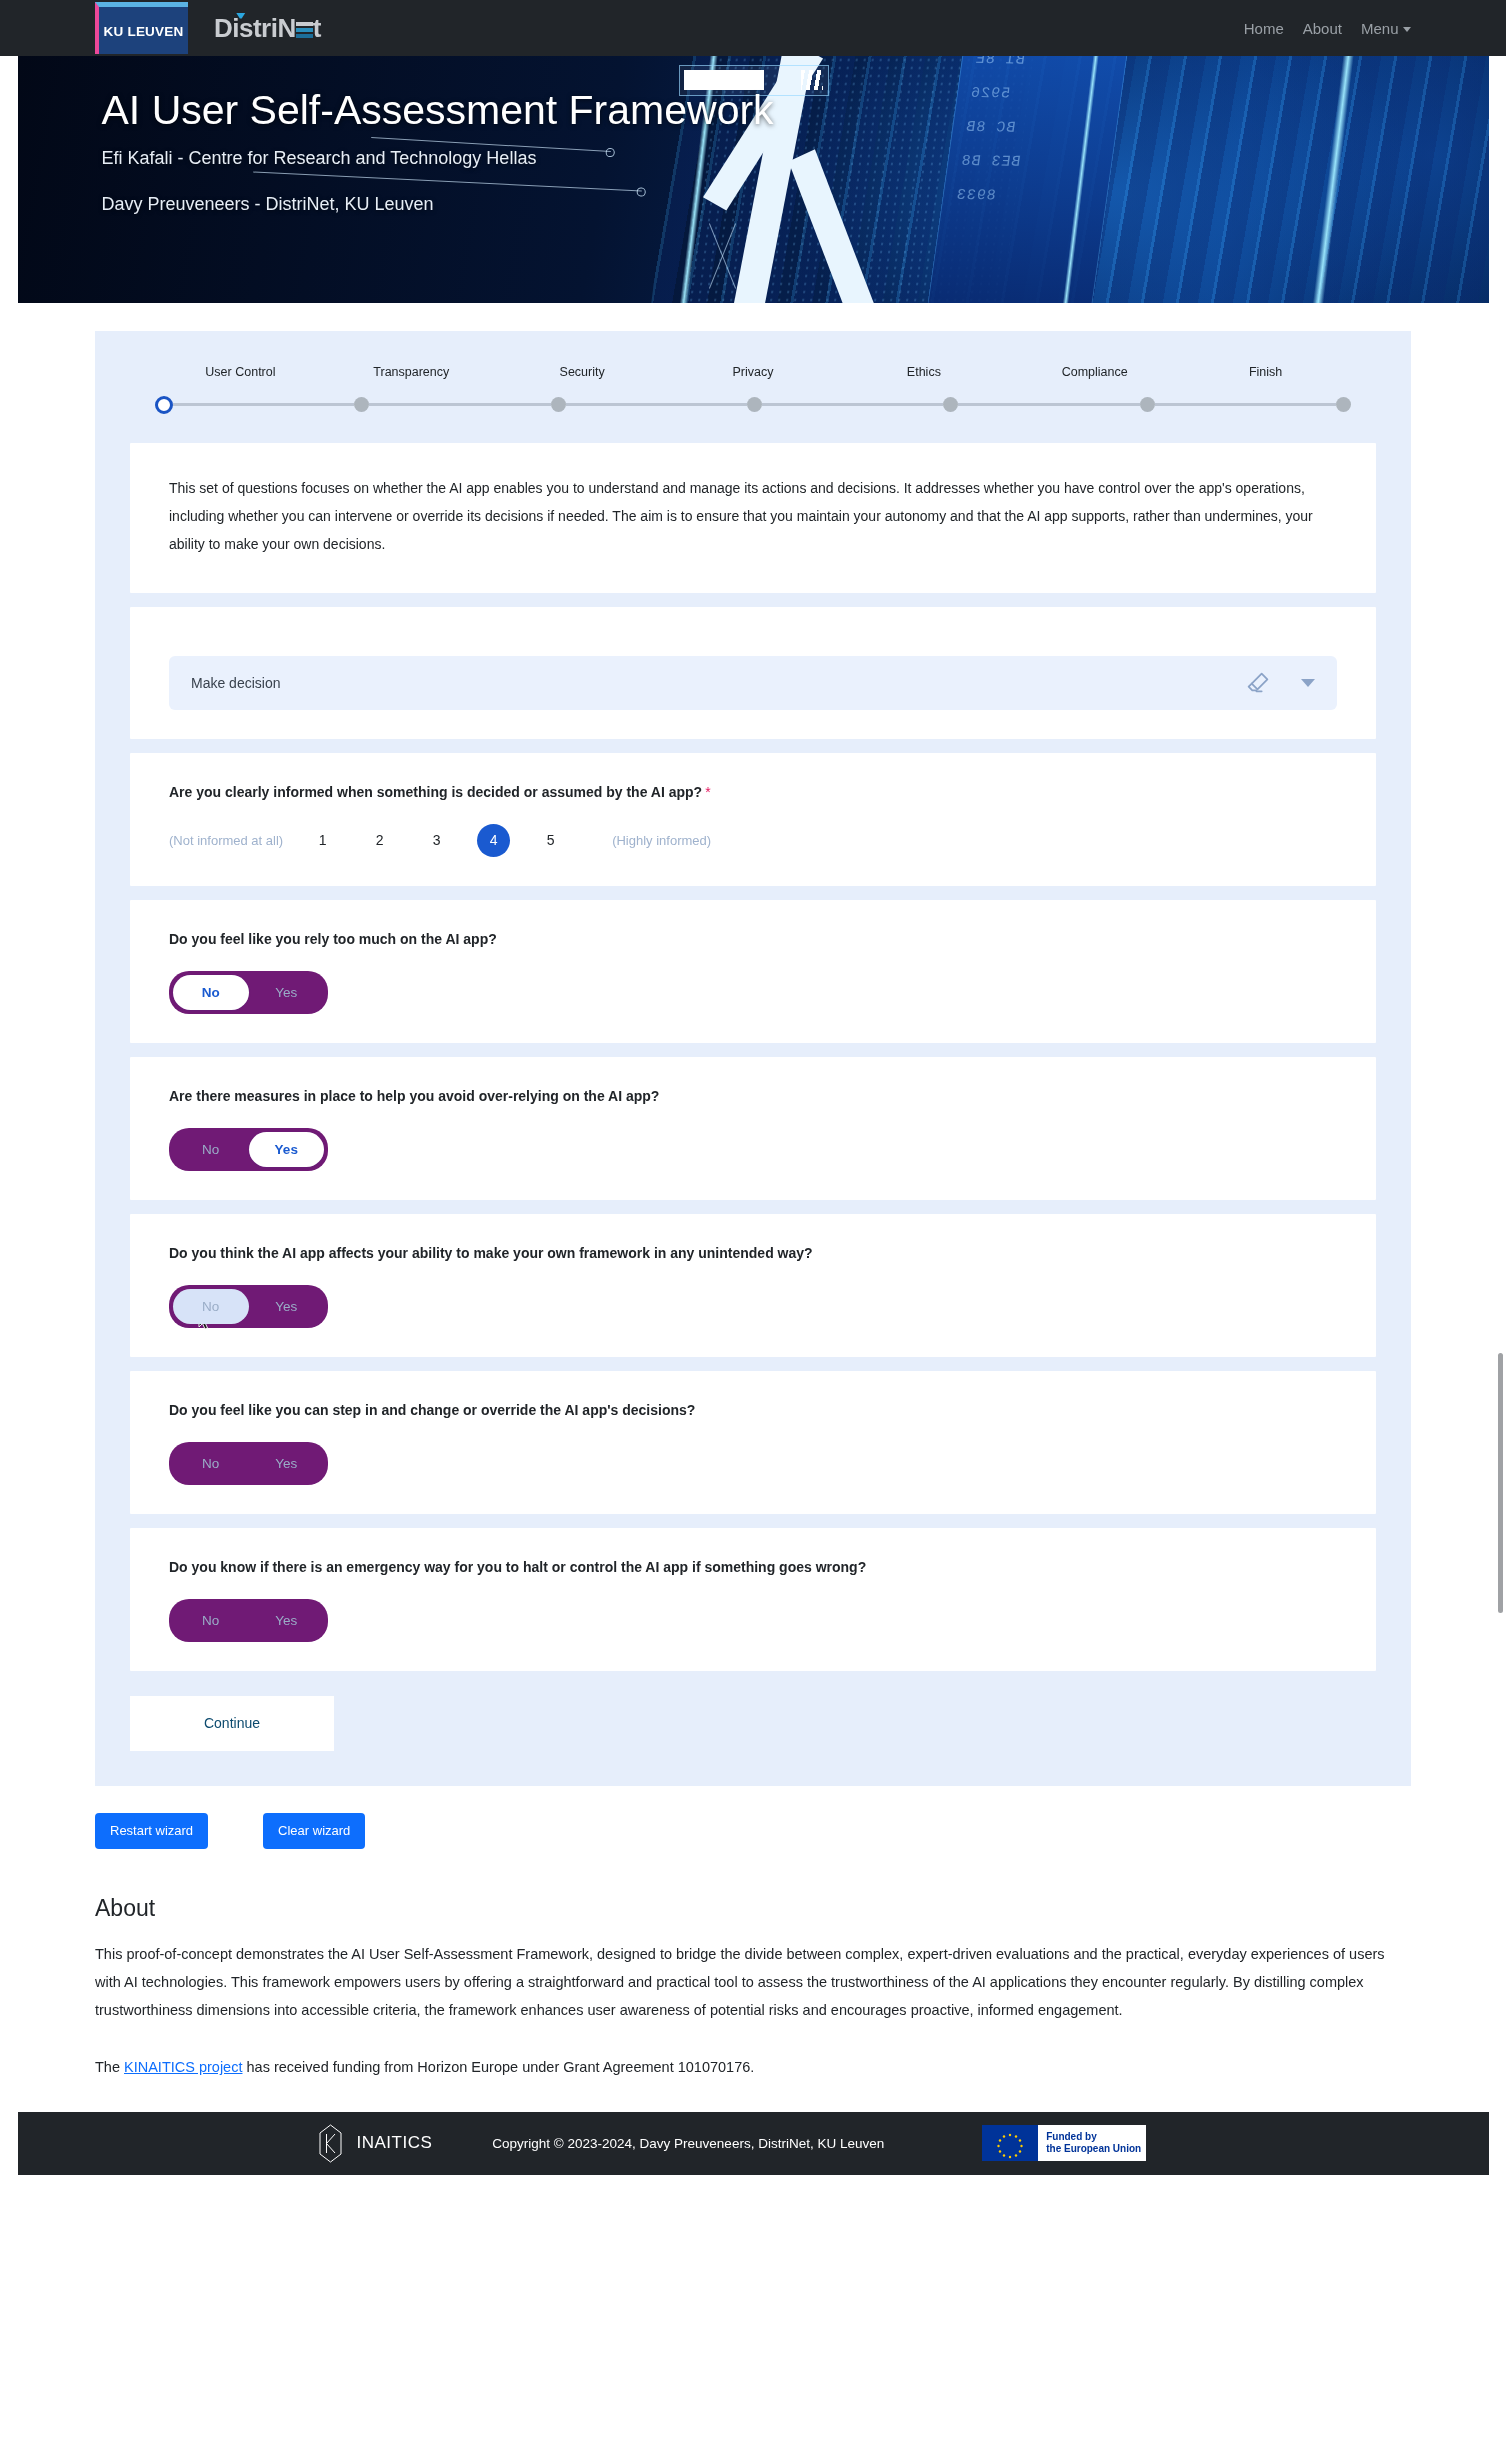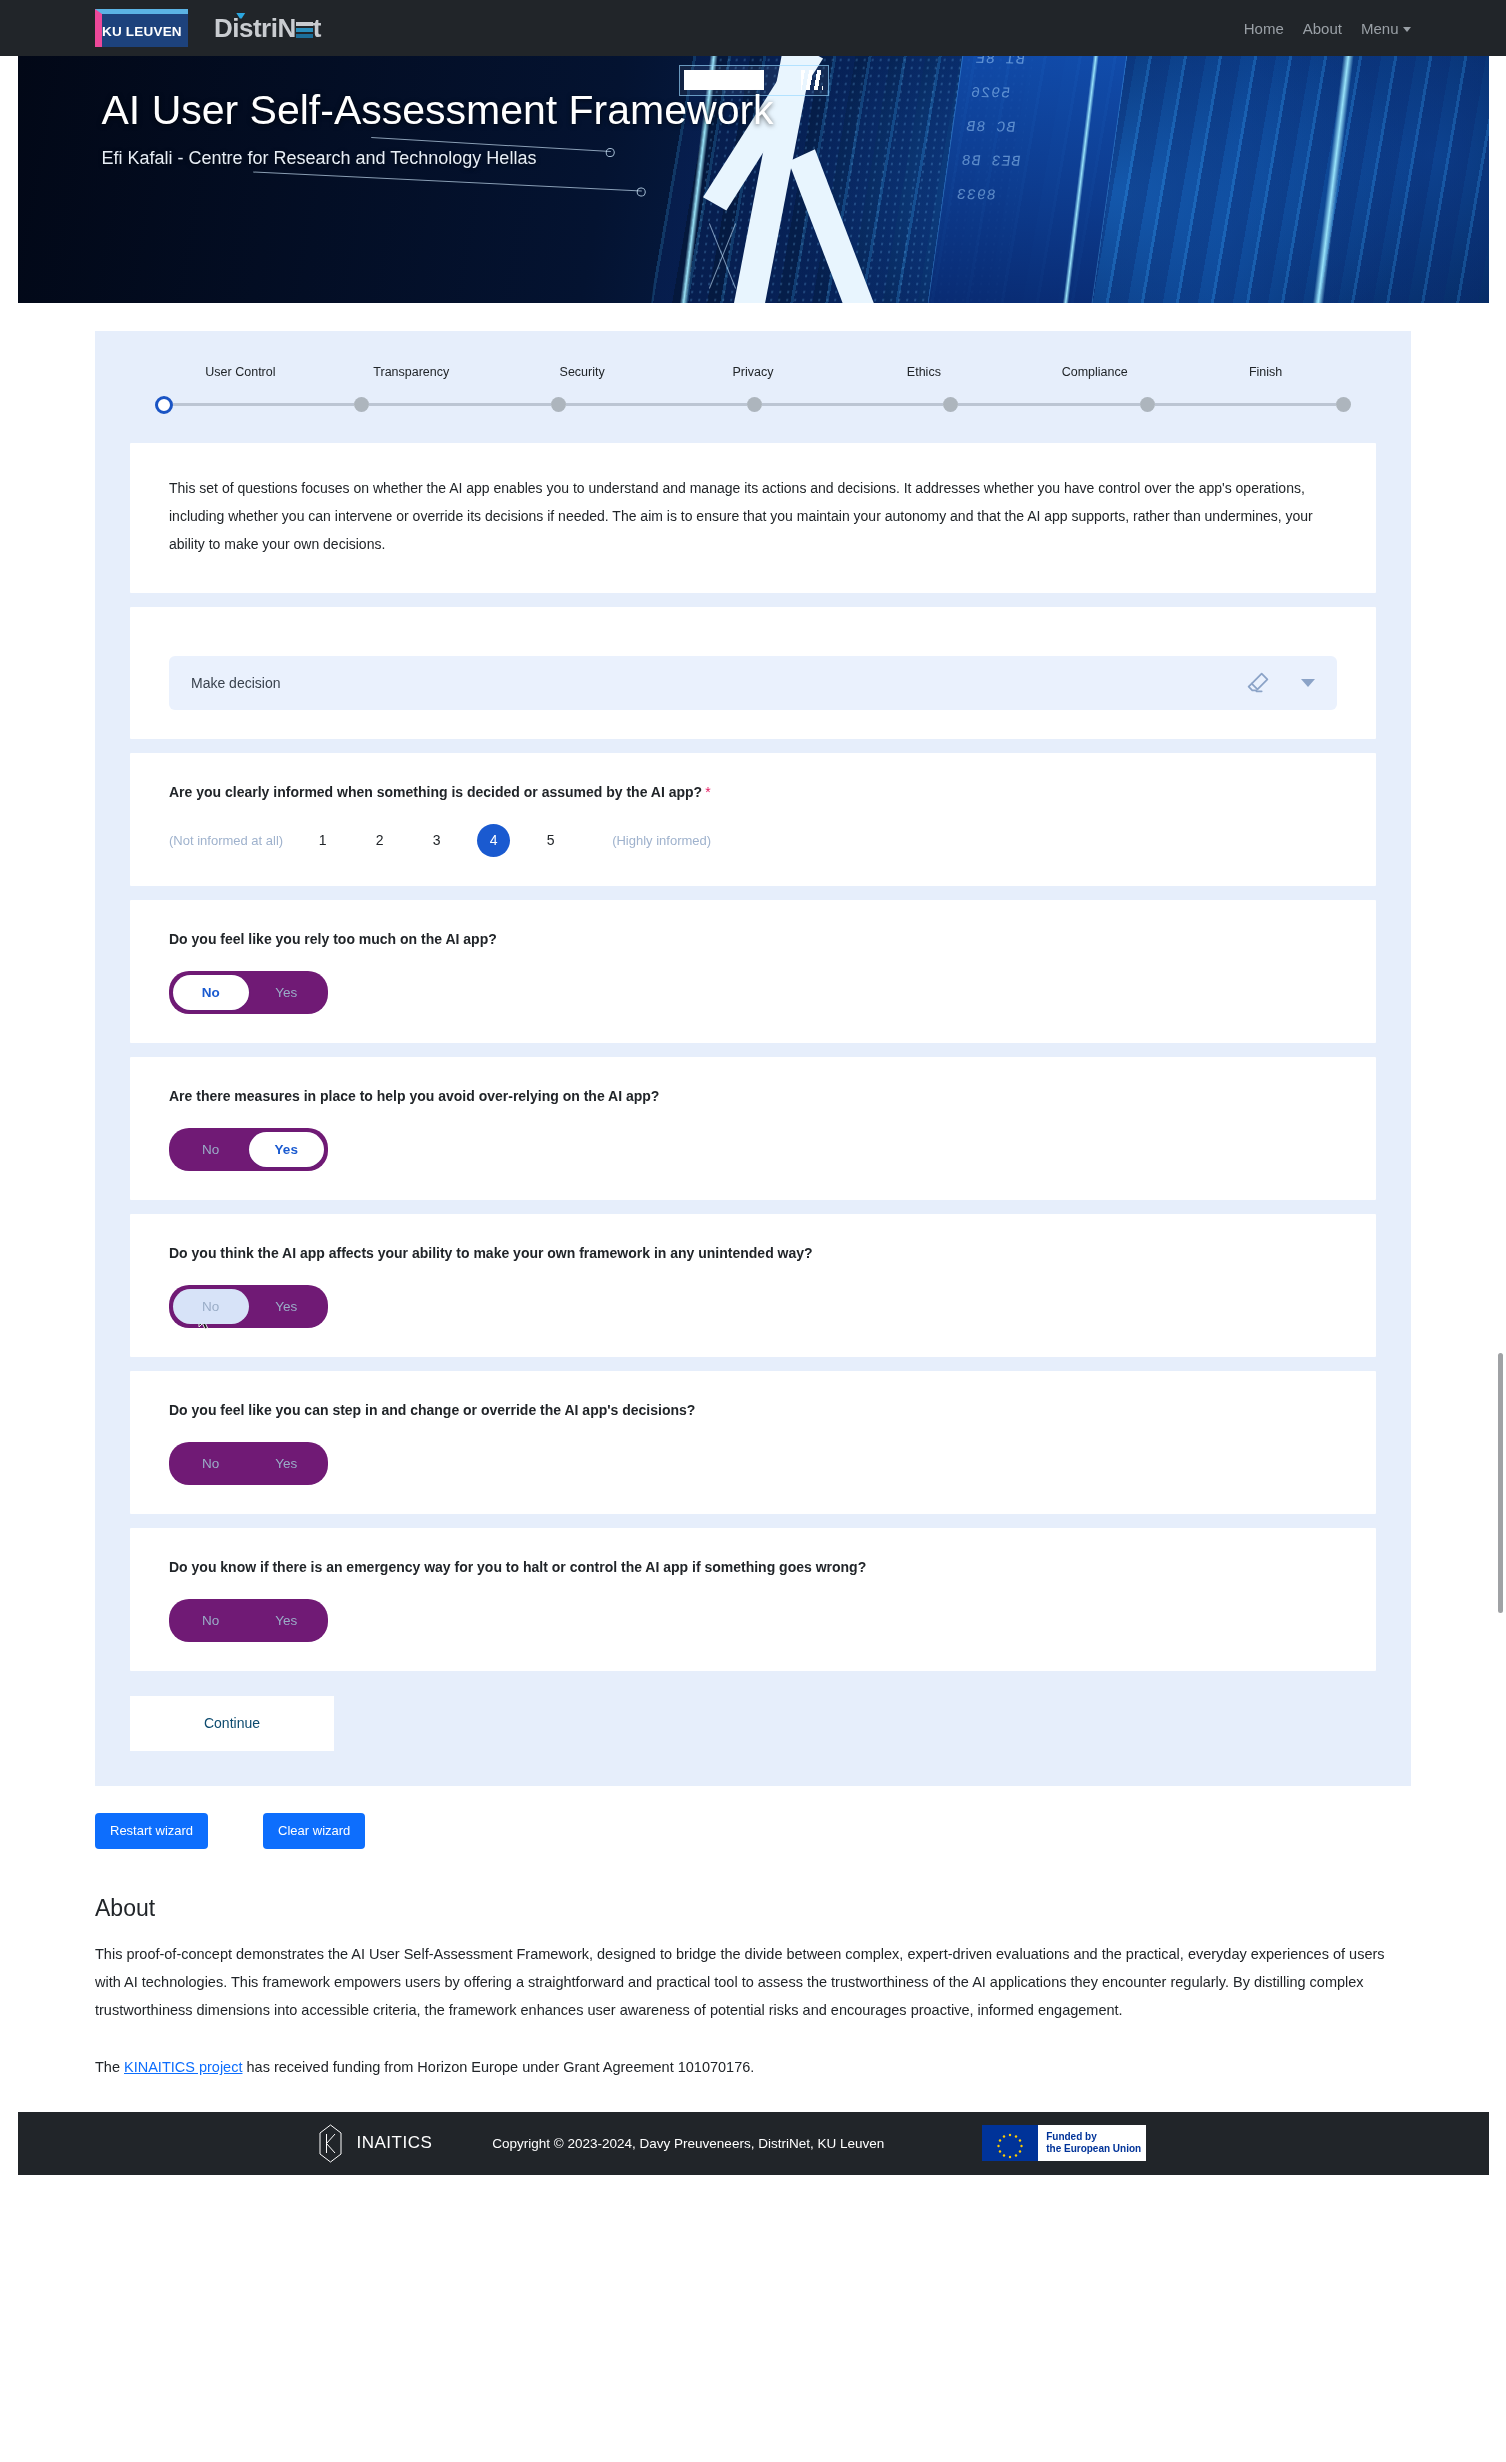--- a/index.html
+++ b/index.html
@@ -15,25 +15,25 @@
   
   .navbar {
     background: #212529;
     height: 56px;
     display: flex;
     align-items: center;
     padding: 0 95px 0 95px;
   }
   .brand-wrap { display: flex; align-items: center; gap: 26px; }
   .kul-logo {
-    width: 93px; height: 38px;
+    width: 93px; height: 52px;
     background: #1d427c;
-    border-left: 7px solid #ec4899;
+    border-left: 4px solid #ec4899;
     border-top: 5px solid #5bb3e4;
-    display: flex; align-items: center; 
+    display: flex; align-items: center; justify-content: center;
     position: relative;
   }
   .kul-logo span {
     color: #fff; font-weight: bold; font-size: 13.5px;
     letter-spacing: 0.2px; line-height: 1; padding-top: 2px;
   }
   .distrinet-logo {
     font-size: 26px; font-weight: bold; letter-spacing: -0.5px;
     color: #c9ccd0; position: relative; line-height: 1;
     font-family: "Liberation Sans", sans-serif;
@@ -401,20 +401,21 @@
     <div class="lead l1"></div>
     <div class="lead l2"></div>
     <div class="xmark">
         <i></i>
         <i></i>
       </div>
   </div>
   <div class="hero-text">
     <h1 class="hero-title">AI User Self-Assessment Framework</h1>
     <div class="hero-sub">Efi Kafali - Centre for Research and Technology Hellas</div>
+    <div class="hero-sub second">Davy Preuveneers - DistriNet, KU Leuven</div>
   </div>
 </div>
 
 <div class="page-wrap">
 
   <div class="wizard">
 
     
     <div>
       <div class="stepper-labels">

